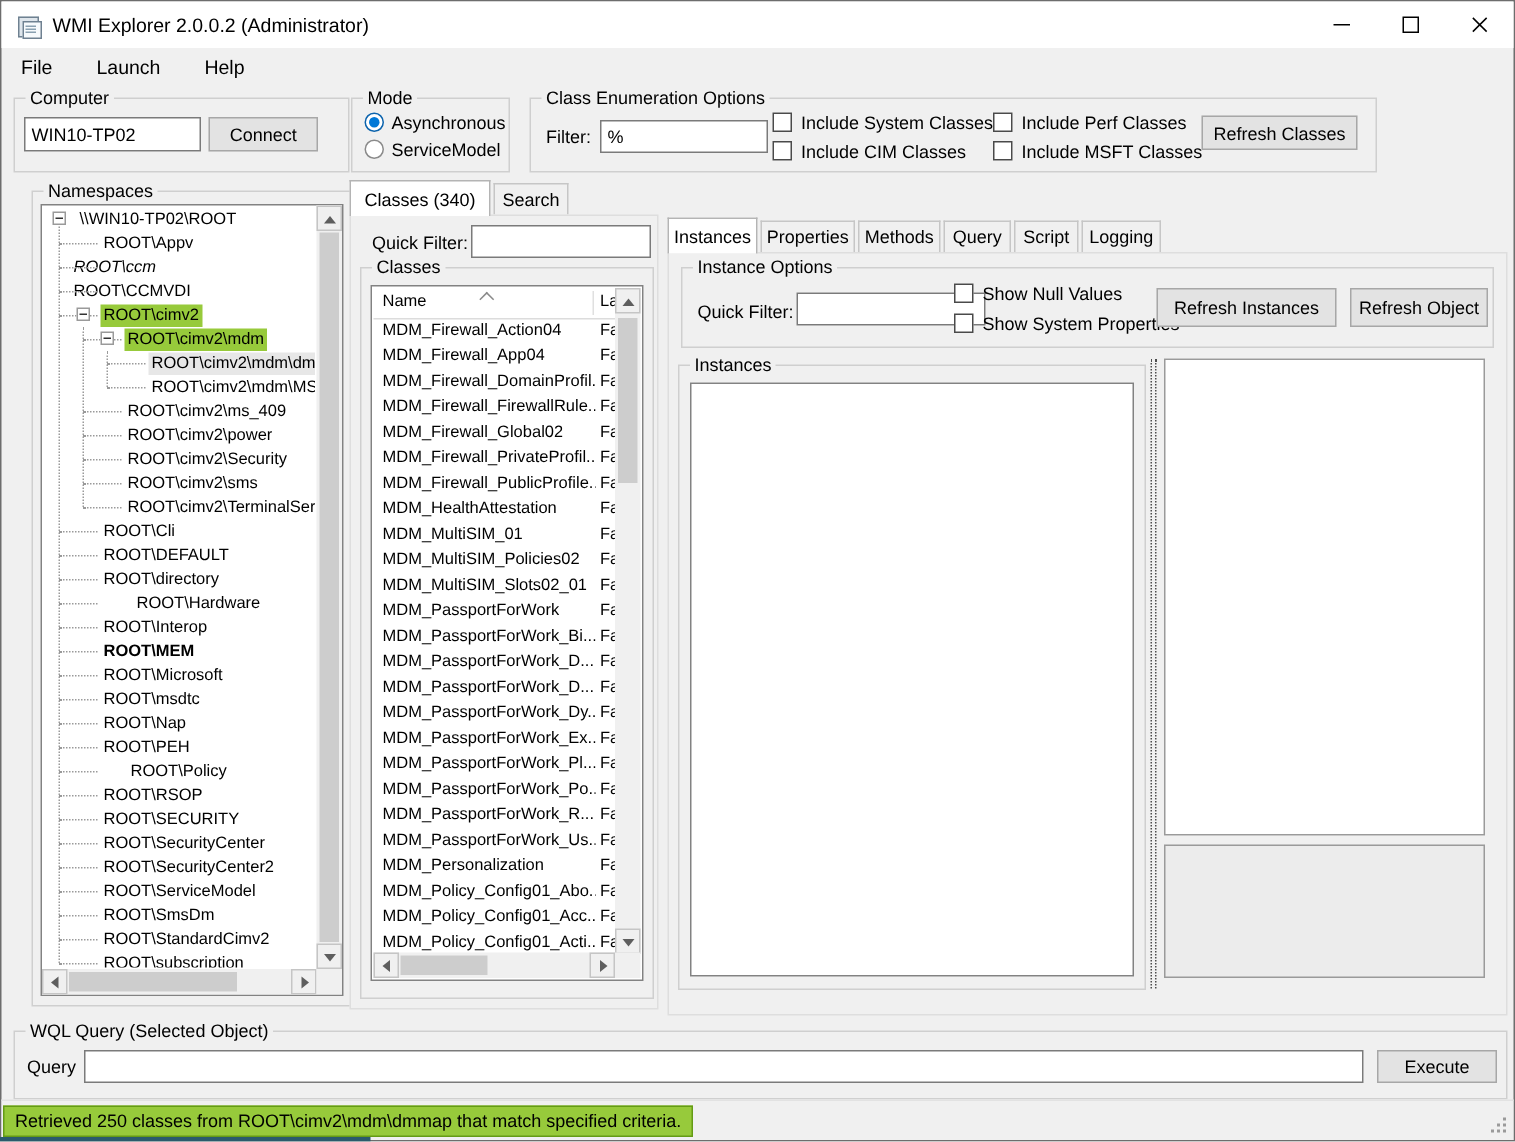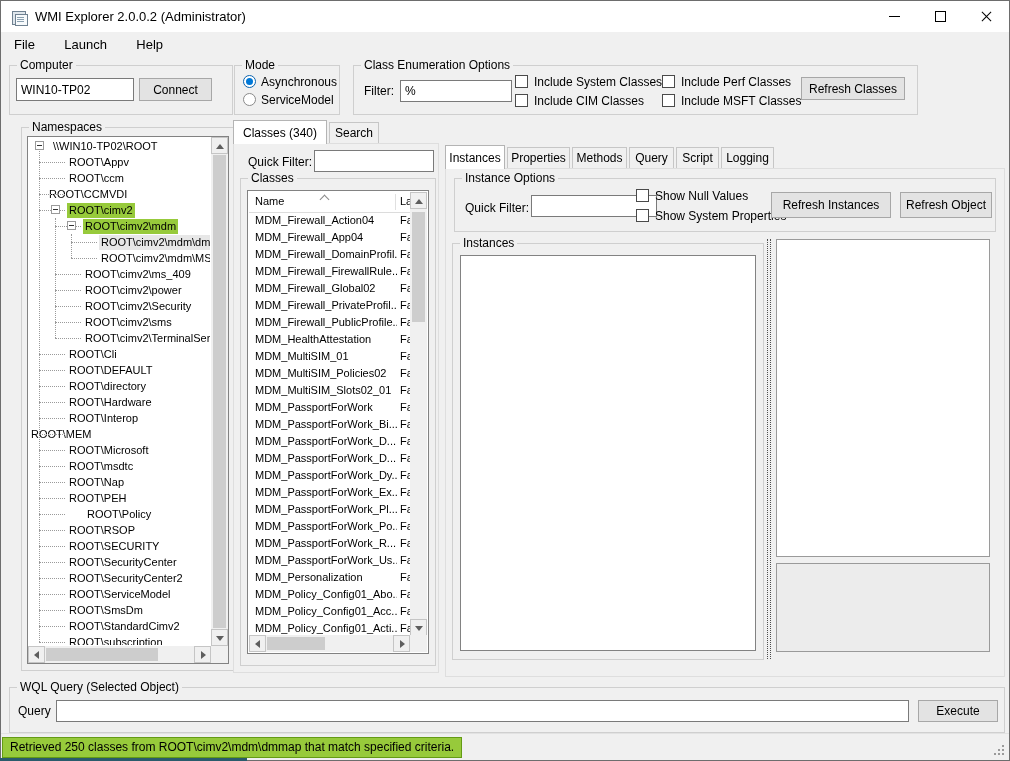--- a/index.html
+++ b/index.html
@@ -146,37 +146,37 @@
 
   <div class="groupbox" style="left:8px;top:126px;width:212px;height:542px;margin-left:12px;">
     <span class="gb-label">Namespaces</span>
     <div class="treebox" style="left:5px;top:8px;width:202px;height:528px;">
       <div class="tree-viewport" id="ns-tree-viewport">
         <div class="trunk" style="left:10px;top:13px;height:491px;"></div>
         <div class="trunk" style="left:26px;top:80px;height:120px;"></div>
         <div class="trunk" style="left:42px;top:96px;height:24px;"></div>
       <div class="trow" style="padding-left: 22px;"><span class="expander" style="left: 6px;"></span><span class="tlabel">\\WIN10-TP02\ROOT</span></div>
           <div class="trow" style="padding-left: 38px;"><span class="stub" style="left: 10px;"></span><span class="tlabel">ROOT\Appv</span></div>
-          <div class="trow" style="padding-left: 38px;"><span class="stub" style="left: 10px;"></span><span class="tlabel">ROOT\ccm</span></div>
+          <div class="trow" style="padding-left: 18px; font-style: italic;"><span class="stub" style="left: 10px;"></span><span class="tlabel">ROOT\ccm</span></div>
           <div class="trow" style="padding-left: 18px;"><span class="stub" style="left: 10px;"></span><span class="tlabel">ROOT\CCMVDI</span></div>
           <div class="trow" style="padding-left: 38px;"><span class="stub" style="left: 10px;"></span><span class="expander" style="left: 22px;"></span><span class="tlabel hl">ROOT\cimv2</span></div>
           <div class="trow" style="padding-left: 54px;"><span class="stub" style="left: 26px;"></span><span class="expander" style="left: 38px;"></span><span class="tlabel hl">ROOT\cimv2\mdm</span></div>
           <div class="trow" style="padding-left: 70px;"><span class="stub" style="left: 42px;"></span><span class="tlabel sel">ROOT\cimv2\mdm\dmmap</span></div>
           <div class="trow" style="padding-left: 70px;"><span class="stub" style="left: 42px;"></span><span class="tlabel">ROOT\cimv2\mdm\MS_409</span></div>
           <div class="trow" style="padding-left: 54px;"><span class="stub" style="left: 26px;"></span><span class="tlabel">ROOT\cimv2\ms_409</span></div>
           <div class="trow" style="padding-left: 54px;"><span class="stub" style="left: 26px;"></span><span class="tlabel">ROOT\cimv2\power</span></div>
           <div class="trow" style="padding-left: 54px;"><span class="stub" style="left: 26px;"></span><span class="tlabel">ROOT\cimv2\Security</span></div>
           <div class="trow" style="padding-left: 54px;"><span class="stub" style="left: 26px;"></span><span class="tlabel">ROOT\cimv2\sms</span></div>
           <div class="trow" style="padding-left: 54px;"><span class="stub" style="left: 26px;"></span><span class="tlabel">ROOT\cimv2\TerminalServ</span></div>
           <div class="trow" style="padding-left: 38px;"><span class="stub" style="left: 10px;"></span><span class="tlabel">ROOT\Cli</span></div>
           <div class="trow" style="padding-left: 38px;"><span class="stub" style="left: 10px;"></span><span class="tlabel">ROOT\DEFAULT</span></div>
           <div class="trow" style="padding-left: 38px;"><span class="stub" style="left: 10px;"></span><span class="tlabel">ROOT\directory</span></div>
-          <div class="trow" style="padding-left: 38px;"><span class="stub" style="left: 10px;"></span><span class="tlabel">ROOT\Hardware</span></div>
+          <div class="trow" style="padding-left: 60px;"><span class="stub" style="left: 10px;"></span><span class="tlabel">ROOT\Hardware</span></div>
           <div class="trow" style="padding-left: 38px;"><span class="stub" style="left: 10px;"></span><span class="tlabel">ROOT\Interop</span></div>
-          <div class="trow" style=""><span class="stub" style="left: 10px;"></span><span class="tlabel">ROOT\MEM</span></div>
+          <div class="trow" style="padding-left: 38px; font-weight: bold;"><span class="stub" style="left: 10px;"></span><span class="tlabel">ROOT\MEM</span></div>
           <div class="trow" style="padding-left: 38px;"><span class="stub" style="left: 10px;"></span><span class="tlabel">ROOT\Microsoft</span></div>
           <div class="trow" style="padding-left: 38px;"><span class="stub" style="left: 10px;"></span><span class="tlabel">ROOT\msdtc</span></div>
           <div class="trow" style="padding-left: 38px;"><span class="stub" style="left: 10px;"></span><span class="tlabel">ROOT\Nap</span></div>
           <div class="trow" style="padding-left: 38px;"><span class="stub" style="left: 10px;"></span><span class="tlabel">ROOT\PEH</span></div>
           <div class="trow" style="padding-left: 56px;"><span class="stub" style="left: 10px;"></span><span class="tlabel">ROOT\Policy</span></div>
           <div class="trow" style="padding-left: 38px;"><span class="stub" style="left: 10px;"></span><span class="tlabel">ROOT\RSOP</span></div>
           <div class="trow" style="padding-left: 38px;"><span class="stub" style="left: 10px;"></span><span class="tlabel">ROOT\SECURITY</span></div>
           <div class="trow" style="padding-left: 38px;"><span class="stub" style="left: 10px;"></span><span class="tlabel">ROOT\SecurityCenter</span></div>
           <div class="trow" style="padding-left: 38px;"><span class="stub" style="left: 10px;"></span><span class="tlabel">ROOT\SecurityCenter2</span></div>
           <div class="trow" style="padding-left: 38px;"><span class="stub" style="left: 10px;"></span><span class="tlabel">ROOT\ServiceModel</span></div>

